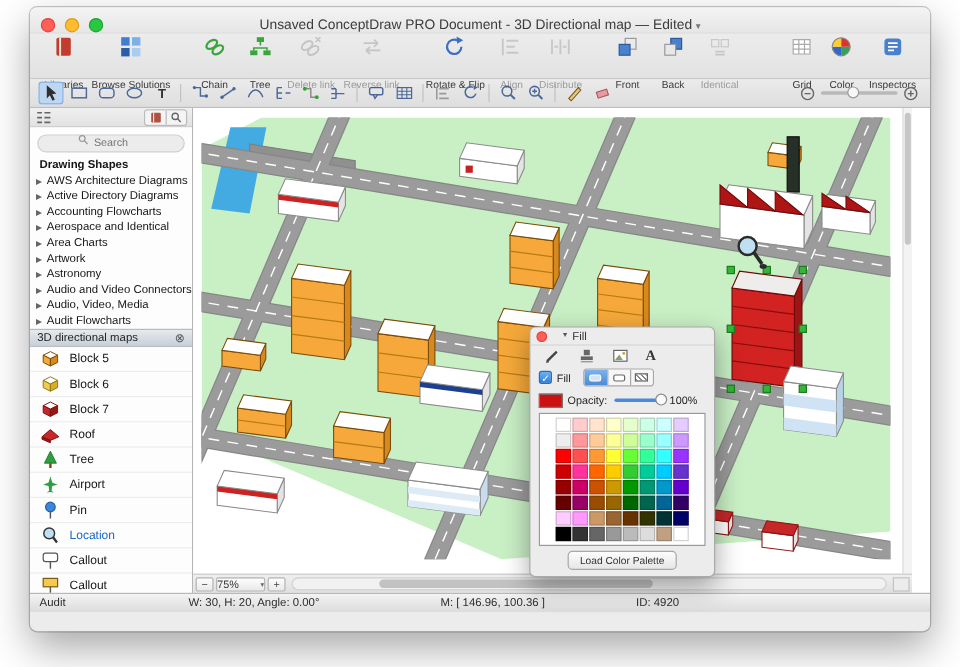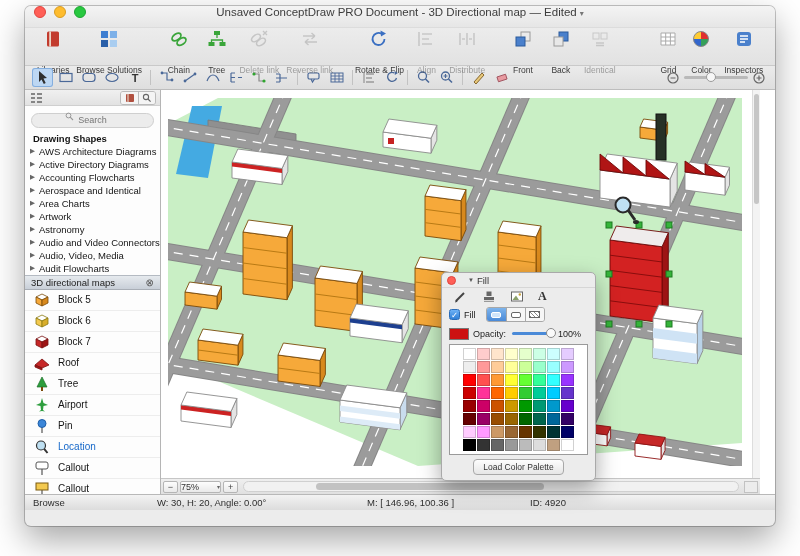--- a/index.html
+++ b/index.html
@@ -1,20 +1,20 @@
 <!DOCTYPE html>
 <html><head>
 <meta charset="utf-8">
 <style>
   *{box-sizing:border-box;margin:0;padding:0}
   html,body{width:800px;height:556px;background:#fff;font-family:"Liberation Sans",sans-serif;overflow:hidden}
   .window{position:absolute;left:25px;top:6px;width:750px;height:520px;border-radius:6px;background:#ececec;
     box-shadow:0 14px 34px rgba(0,0,0,.35),0 0 0 1px rgba(0,0,0,.22);overflow:hidden}
   
-  .titlebar{height:22px;background:linear-gradient(#f4f4f4,#e6e6e6);display:flex;align-items:flex-start;position:relative;border-bottom:1px solid #dcdcdc}
+  .titlebar{height:22px;background:linear-gradient(#f4f4f4,#e6e6e6);display:flex;align-items:flex-end;position:relative;border-bottom:1px solid #dcdcdc}
   .lights{display:flex;gap:8px;margin-left:9px}
   .light{width:12px;height:12px;border-radius:50%}
   .l-red{background:#ff5f57;border:1px solid #e0443e}
   .l-yellow{background:#febc2e;border:1px solid #d89c22}
   .l-green{background:#28c840;border:1px solid #1ea433}
   .title{position:absolute;left:0;right:0;text-align:center;font-size:11.5px;color:#3c3c3c}
   .title .chev{font-size:8px;color:#777;margin-left:3px}
   
   .tb{height:38px;background:linear-gradient(#ececec,#e2e2e2);display:flex;align-items:flex-start;padding:1px 8px 0;border-bottom:1px solid #c9c9c9}
   .tbi{display:flex;flex-direction:column;align-items:center;margin:0 5px;min-width:28px;cursor:default}
@@ -821,18 +821,18 @@
         <div class="zbtn">+</div>
         <div class="hscroll">
             <div class="hthumb"></div>
           </div>
         <div class="corner"></div>
       </div>
     </div>
   </div>
 
   <div class="status">
-    <span class="st-ready">Browse</span>
+    <span class="st-ready">Audit</span>
     <span class="st-dims">W: 30, H: 20, Angle: 0.00°</span>
     <span class="st-pos">M: [ 146.96, 100.36 ]</span>
     <span class="st-id">ID: 4920</span>
   </div>
 </div>
 
 </body></html>

